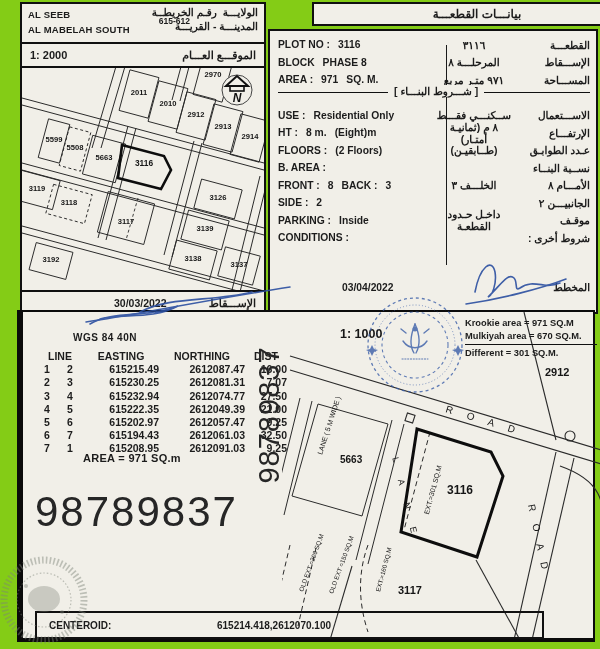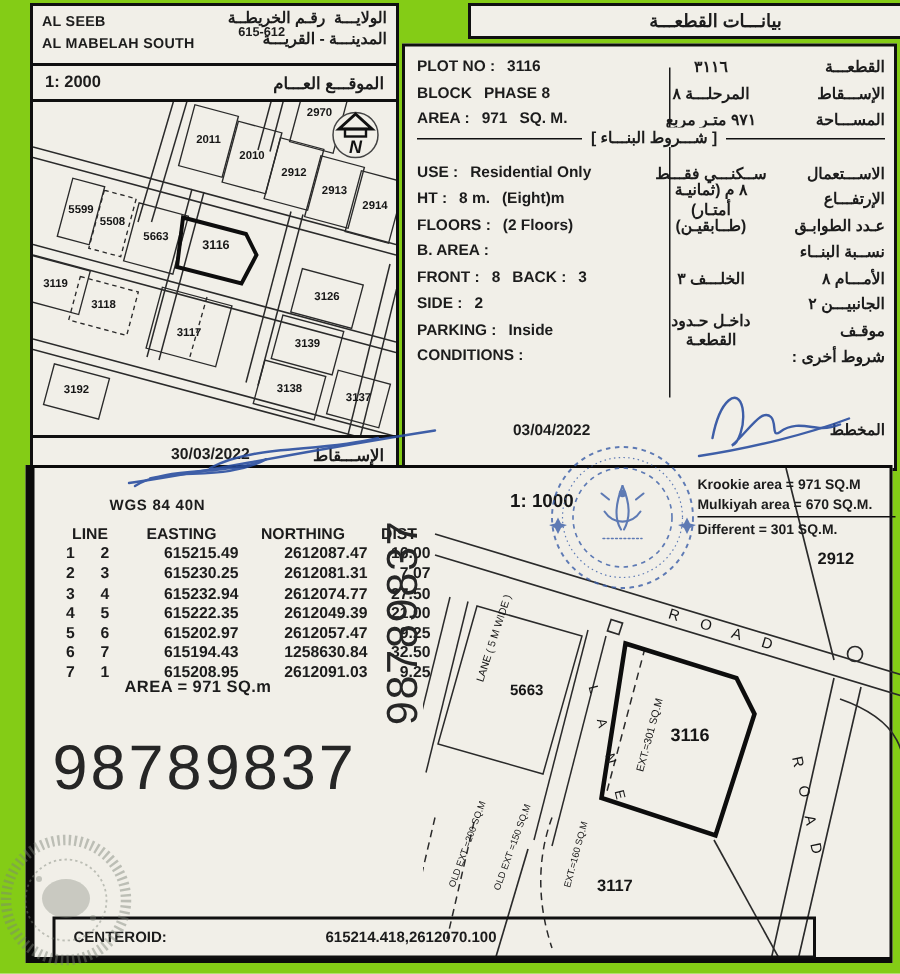--- a/index.html
+++ b/index.html
@@ -283,21 +283,21 @@
         <div class="n">2612049.39</div>
         <div class="n">21.00</div>
       <div class="c">5</div>
         <div class="c">6</div>
         <div class="n">615202.97</div>
         <div class="n">2612057.47</div>
         <div class="n">9.25</div>
       <div class="c">6</div>
         <div class="c">7</div>
         <div class="n">615194.43</div>
-        <div class="n">1258630.84</div>
+        <div class="n">2612061.03</div>
         <div class="n">32.50</div>
       <div class="c">7</div>
         <div class="c">1</div>
         <div class="n">615208.95</div>
         <div class="n">2612091.03</div>
         <div class="n">9.25</div>
     </div>
 
     <div class="area-note">AREA = 971  SQ.m</div>
     <div class="bigphone">98789837</div>

